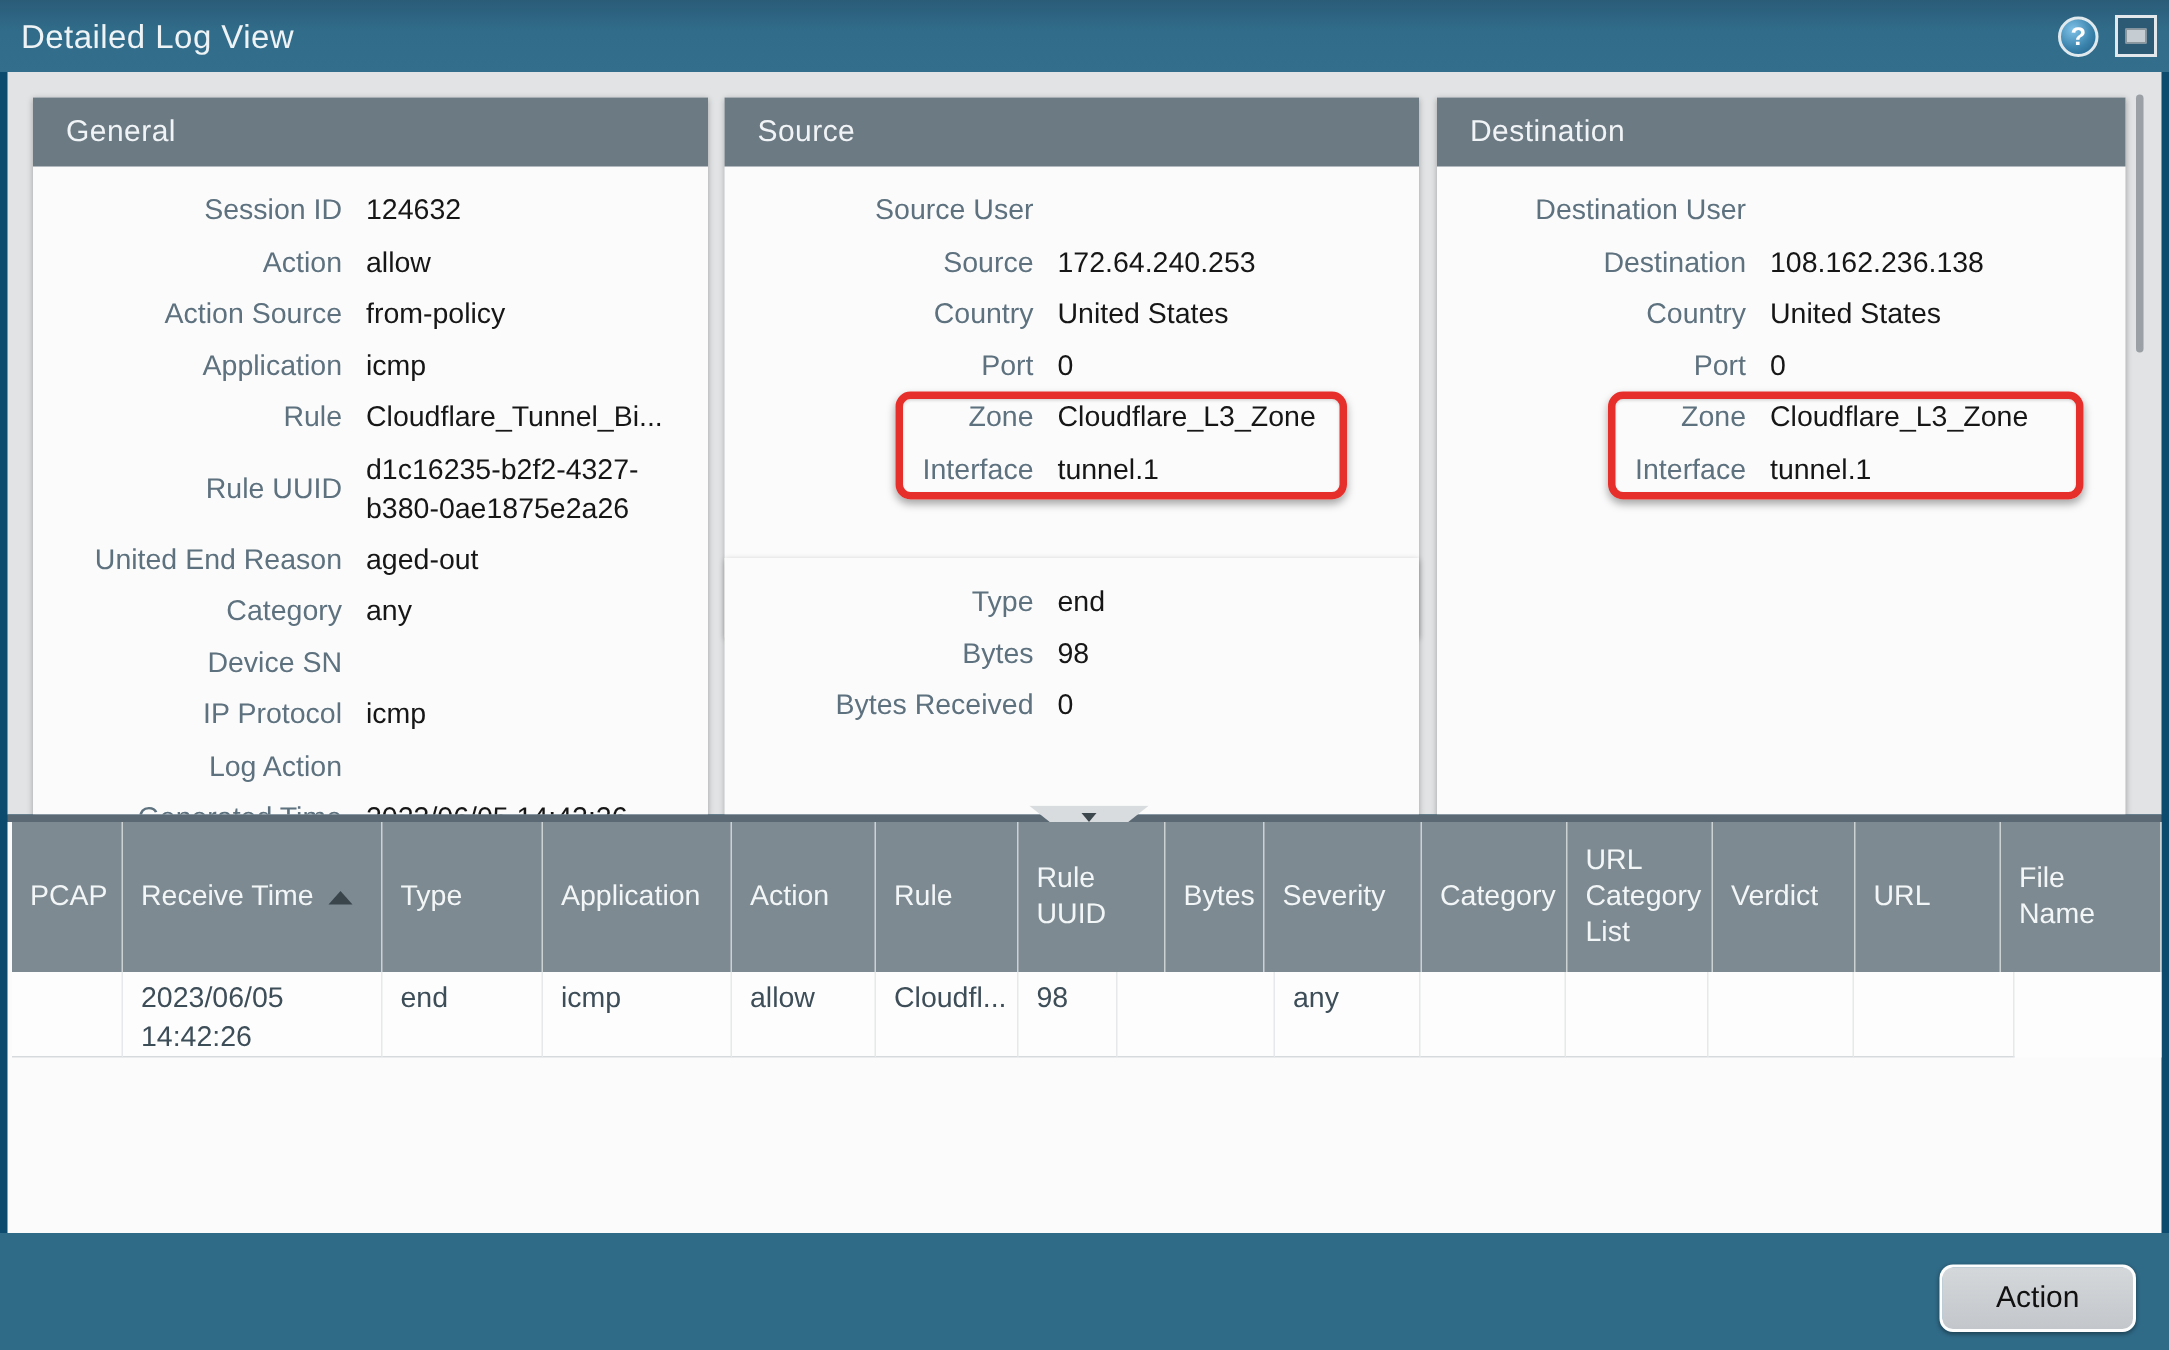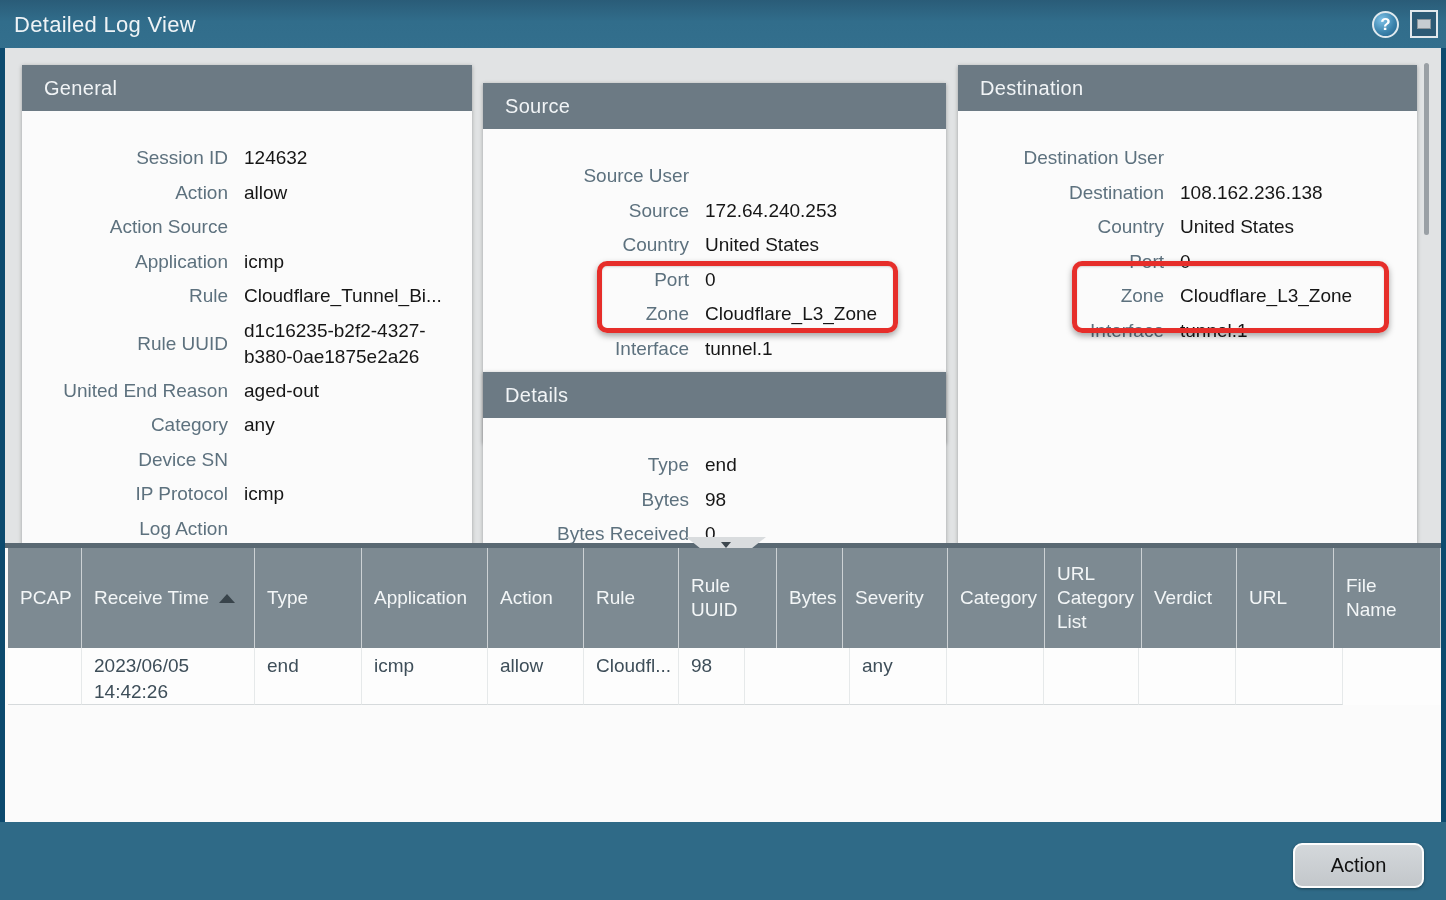--- a/index.html
+++ b/index.html
@@ -23,28 +23,28 @@
   .restore-btn .inner { position:absolute; left:5px; top:7px; width:14px; height:10px;
     background:#c6cdd2; border:1px solid #8c969d; }
 
   
   .content-top { position:absolute; top:48px; left:5px; width:1436px; height:495px;
     background:#e1e3e4; overflow:hidden; }
 
   .panel { position:absolute; background:#fbfbfb; box-shadow:0 1px 4px rgba(0,0,0,.3); }
   .panel-header { height:46px; background:#6c7a84; color:#f1f4f6; font-size:20px;
     line-height:46px; padding-left:22px; letter-spacing:.3px; }
-  .panel-body { padding:13px 12px 12px 0;margin-top:17px; }
+  .panel-body { padding:13px 12px 12px 0; }
   .row { display:flex; align-items:center; padding:4px 0; min-height:34.5px; }
   .lbl { width:206px; flex:0 0 206px; text-align:right; color:#5d717e; font-size:19px; }
   .val { flex:1; margin-left:16px; color:#161616; font-size:19px; line-height:26px;
     word-wrap:break-word; overflow-wrap:break-word; }
 
   .panel-general     { left:17px;  top:17px;  width:450px; height:620px; }
-  .panel-source      { left:478px; top:35px;  width:463px; height:360px; }
+  .panel-source      { left:478px; top:17px;  width:463px; height:360px; }
   .panel-details     { left:478px; top:324px; width:463px; height:250px; }
   .panel-destination { left:953px; top:17px;  width:459px; height:620px; }
 
   
   .hl-box { position:absolute; border:5px solid #e62e2a; border-radius:10px;
     box-shadow:0 3px 6px rgba(0,0,0,.35), inset 0 1px 2px rgba(0,0,0,.15); }
   .hl-source      { left:592px;  top:213px; width:301px; height:72px; }
   .hl-destination { left:1067px; top:213px; width:317px; height:72px; }
 
   
@@ -110,20 +110,21 @@
         <div class="row">
           <span class="lbl">Session ID</span>
           <span class="val">124632</span>
         </div>
         <div class="row">
           <span class="lbl">Action</span>
           <span class="val">allow</span>
         </div>
         <div class="row">
           <span class="lbl">Action Source</span>
+          <span class="val">from-policy</span>
         </div>
         <div class="row">
           <span class="lbl">Application</span>
           <span class="val">icmp</span>
         </div>
         <div class="row">
           <span class="lbl">Rule</span>
           <span class="val">Cloudflare_Tunnel_Bi...</span>
         </div>
         <div class="row">
@@ -181,21 +182,20 @@
           <span class="val">Cloudflare_L3_Zone</span>
         </div>
         <div class="row">
           <span class="lbl">Interface</span>
           <span class="val">tunnel.1</span>
         </div>
       </div>
     </div>
 
     <div class="panel panel-details">
-      <div class="panel-header">Details</div>
       <div class="panel-body">
         <div class="row">
           <span class="lbl">Type</span>
           <span class="val">end</span>
         </div>
         <div class="row">
           <span class="lbl">Bytes</span>
           <span class="val">98</span>
         </div>
         <div class="row">

